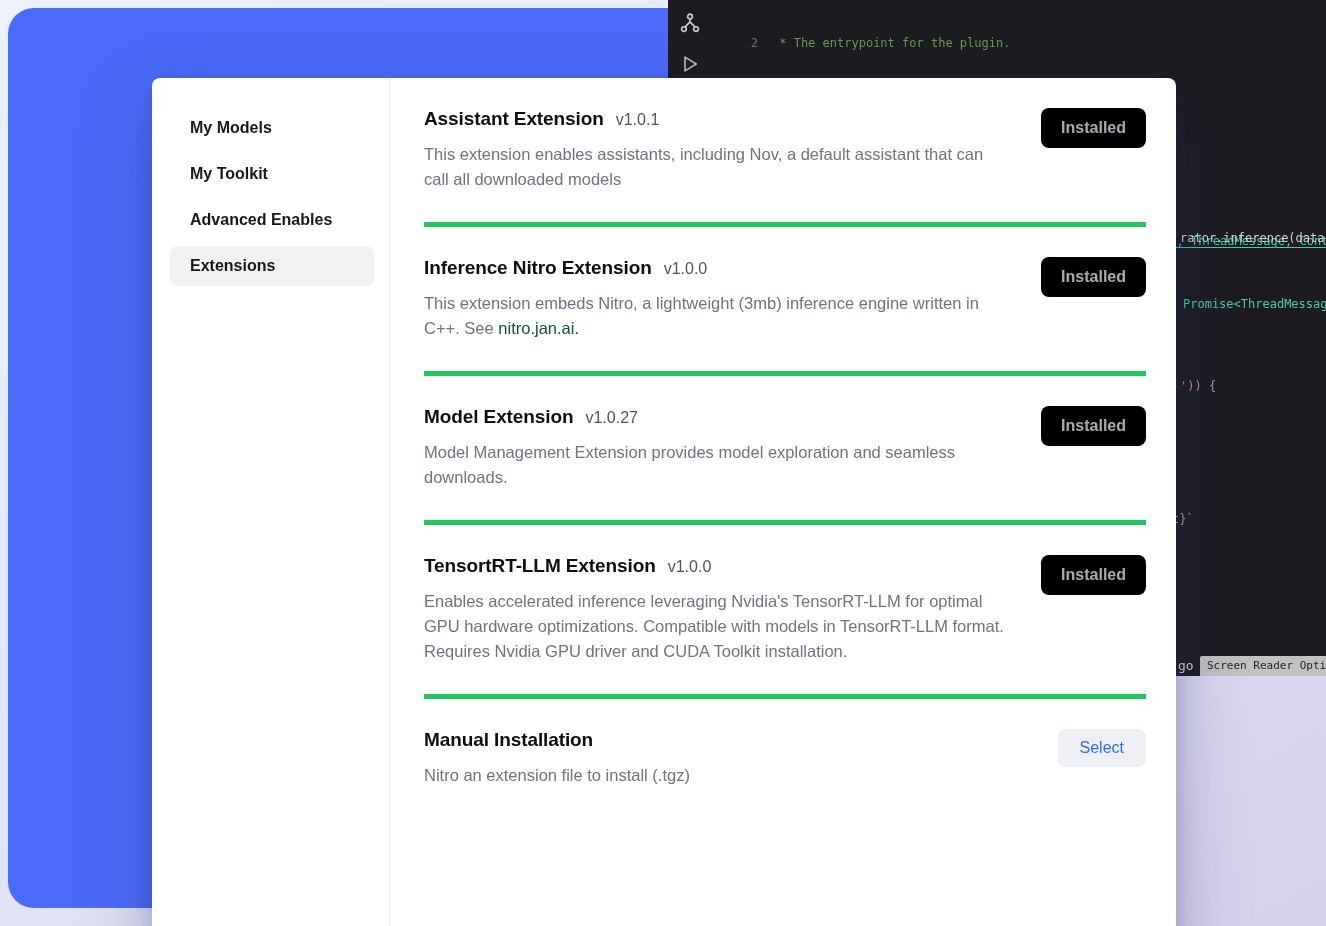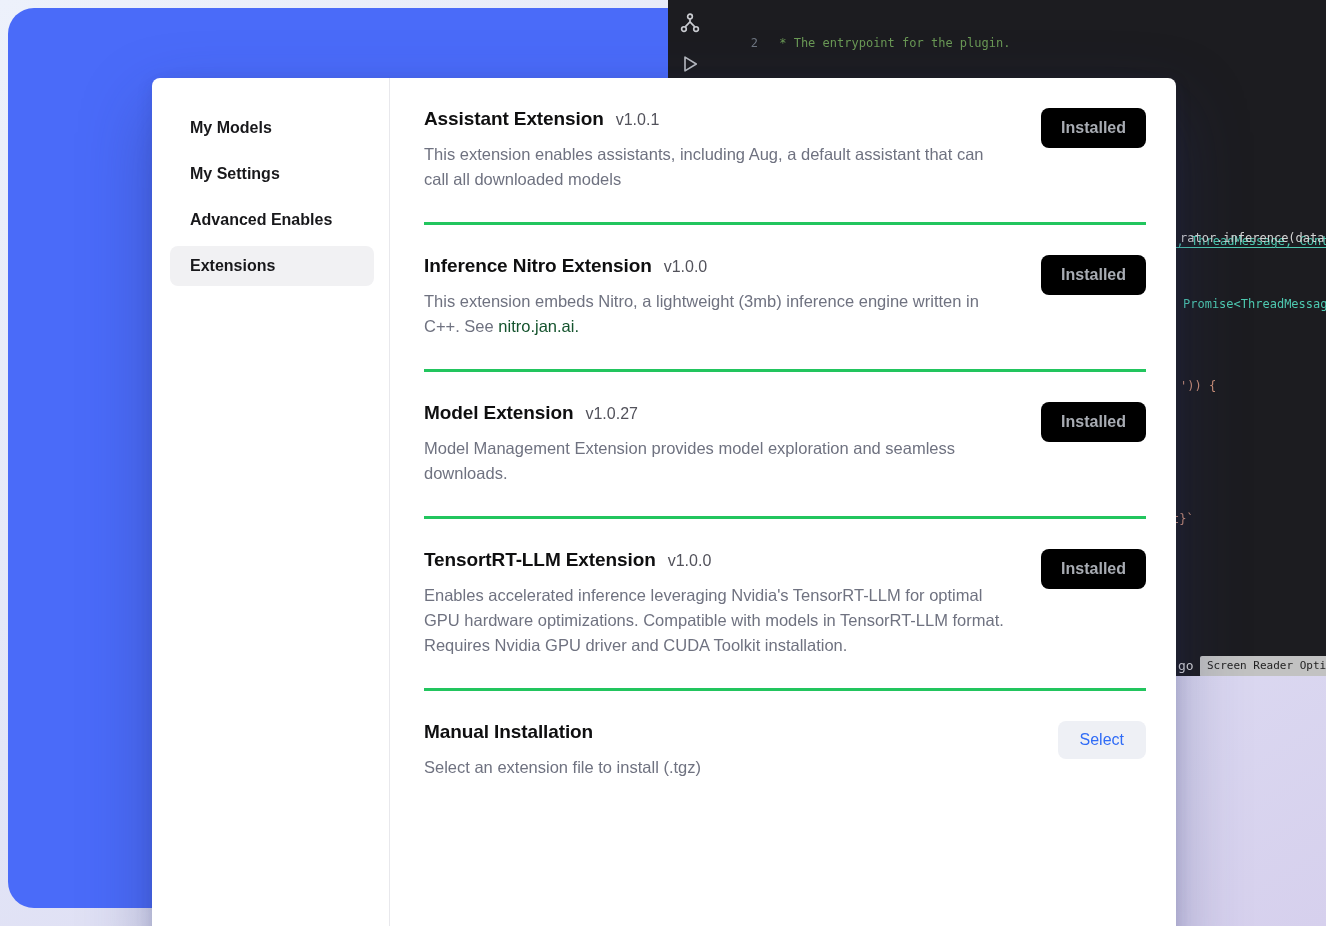--- a/index.html
+++ b/index.html
@@ -70,21 +70,21 @@
   .side-item{
     padding:11px 0 11px 20px; margin-bottom:6px; border-radius:8px;
     font-size:16px; font-weight:700; color:#18181b; cursor:pointer;
   }
   .side-item.active{ background:#f1f1f3; }
   .content{
     flex:1; padding:30px 30px 0 34px;
   }
   .section{
     display:flex; justify-content:space-between; align-items:flex-start;
-    padding:30px 0; border-bottom:3px solid #22c55e;
+    padding:30px 0; border-bottom:5px solid #22c55e;
   }
   .section:first-child{ padding-top:0; }
   .section:last-child{ border-bottom:none;gap:8px; }
   .sec-text{ max-width:585px; }
   .title-row{ display:flex; align-items:baseline; gap:12px; }
   .sec-title{ font-size:19px; font-weight:700; color:#0f0f10; letter-spacing:-.1px; }
   .sec-version{ font-size:16px; color:#52525b; }
   .sec-desc{
     margin-top:12px; font-size:16.5px; line-height:25px; color:#6f7280;
   }
@@ -144,34 +144,34 @@
     <div class="status-bar">
       <span class="status-go">go</span>
       <span class="status-badge">Screen Reader Optimize</span>
     </div>
   </div>
 
   <div class="modal">
 
     <div class="sidebar">
       <div class="side-item">My Models</div>
-      <div class="side-item">My Settings</div>
+      <div class="side-item">My Toolkit</div>
       <div class="side-item">Advanced Enables</div>
       <div class="side-item active">Extensions</div>
     </div>
 
     <div class="content">
 
       <div class="section">
         <div class="sec-text">
           <div class="title-row">
             <span class="sec-title">Assistant Extension</span>
             <span class="sec-version">v1.0.1</span>
           </div>
-          <div class="sec-desc">This extension enables assistants, including Aug, a default assistant that can call all downloaded models</div>
+          <div class="sec-desc">This extension enables assistants, including Nov, a default assistant that can call all downloaded models</div>
         </div>
         <button class="btn btn-installed">Installed</button>
       </div>
 
       <div class="section">
         <div class="sec-text">
           <div class="title-row">
             <span class="sec-title">Inference Nitro Extension</span>
             <span class="sec-version">v1.0.0</span>
           </div>
@@ -201,21 +201,21 @@
         </div>
         <button class="btn btn-installed">Installed</button>
       </div>
 
       <div class="section">
         <div class="sec-text">
           <div class="title-row">
             <span class="sec-title">Manual Installation</span>
             <span class="sec-version"></span>
           </div>
-          <div class="sec-desc">Select an extension file to install (.tgz)</div>
+          <div class="sec-desc">Nitro an extension file to install (.tgz)</div>
         </div>
         <button class="btn btn-select">Select</button>
       </div>
 
     </div>
   </div>
 
 </div>
 
 </body></html>

